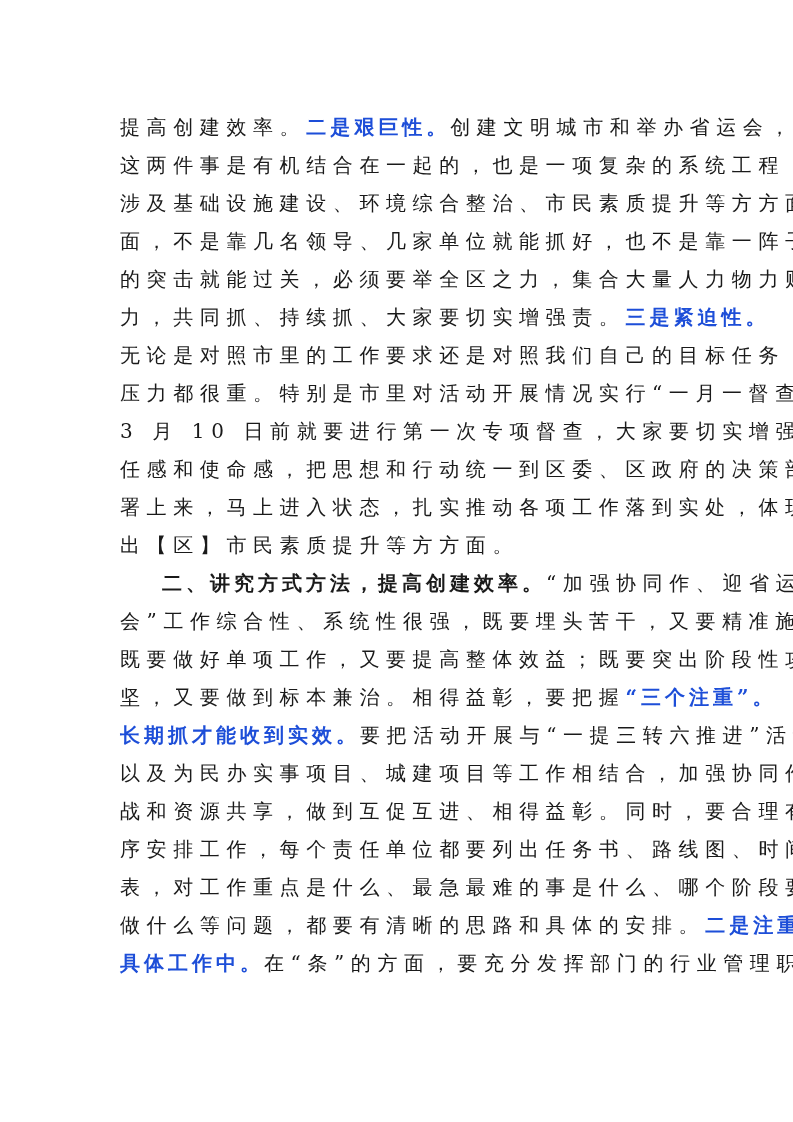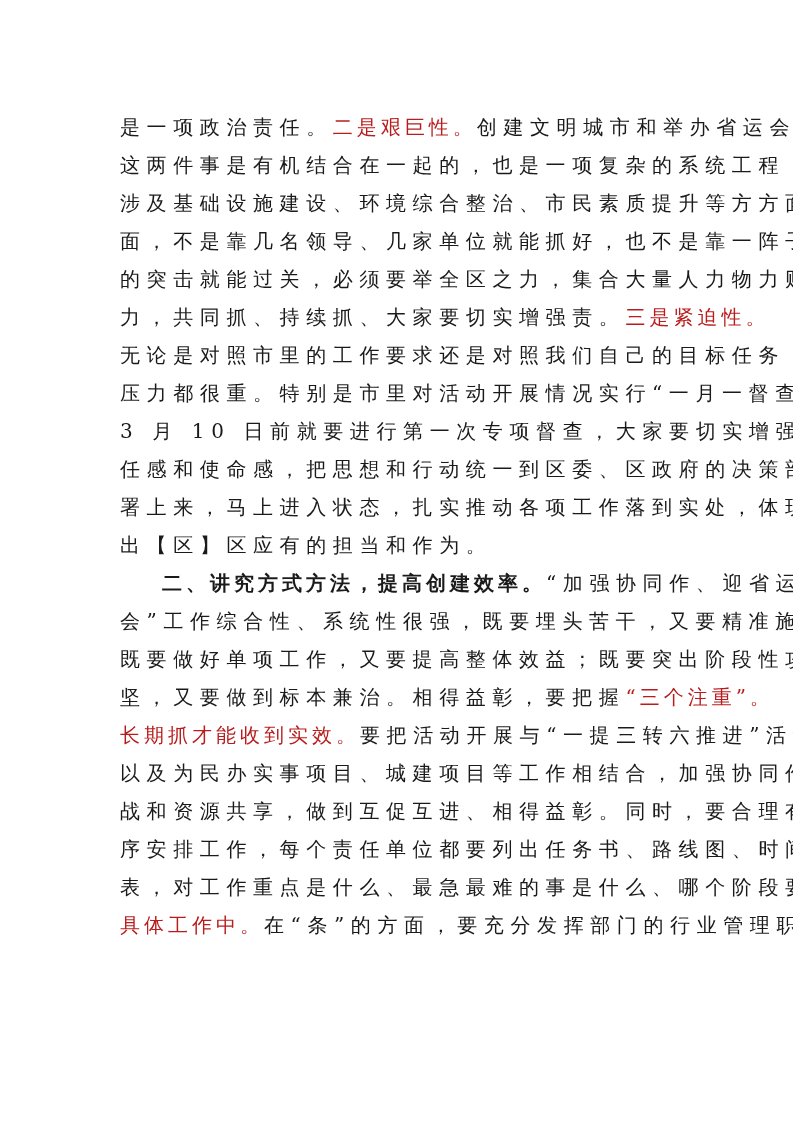--- a/index.html
+++ b/index.html
@@ -13,45 +13,46 @@
       top: 108px;
       width: 556px;
       font-family: "DejaVu Serif", "Liberation Serif", serif;
       font-size: 20px;
       line-height: 38px;
       color: #1a1a1a;
       letter-spacing: 6.6px;
       text-align: justify;
     }
     .line { display: block; white-space: nowrap; height: 38px; }
-    .b { font-weight: normal; color: #b91c1c; letter-spacing: 4px; }
+    .b { font-weight: bold; color: #1d4ed8; letter-spacing: 4px; }
     .h { font-family: "DejaVu Sans", "Liberation Sans", sans-serif; font-weight: bold; letter-spacing: 4px; }
     .indent { padding-left: 42px; }
   </style>
 </head>
 <body>
 
 <div class="page">
   <div class="content" id="content">
-      <span class="line"><span>是一项政治责任。</span><span class="b">二是艰巨性。</span><span>创建文明城市和举办省运会，</span></span>
+      <span class="line"><span>提高创建效率。</span><span class="b">二是艰巨性。</span><span>创建文明城市和举办省运会，</span></span>
       <span class="line"><span>这两件事是有机结合在一起的，也是一项复杂的系统工程，</span></span>
       <span class="line"><span>涉及基础设施建设、环境综合整治、市民素质提升等方方面</span></span>
       <span class="line"><span>面，不是靠几名领导、几家单位就能抓好，也不是靠一阵子</span></span>
       <span class="line"><span>的突击就能过关，必须要举全区之力，集合大量人力物力财</span></span>
       <span class="line"><span>力，共同抓、持续抓、大家要切实增强责。</span><span class="b">三是紧迫性。</span></span>
       <span class="line"><span>无论是对照市里的工作要求还是对照我们自己的目标任务，</span></span>
       <span class="line"><span>压力都很重。特别是市里对活动开展情况实行“一月一督查”，</span></span>
       <span class="line"><span> 3 月 10 日前就要进行第一次专项督查，大家要切实增强责</span></span>
       <span class="line"><span>任感和使命感，把思想和行动统一到区委、区政府的决策部</span></span>
       <span class="line"><span>署上来，马上进入状态，扎实推动各项工作落到实处，体现</span></span>
-      <span class="line"><span>出【区】区应有的担当和作为。</span></span>
+      <span class="line"><span>出【区】市民素质提升等方方面。</span></span>
       <span class="line indent"><span class="h">二、讲究方式方法，提高创建效率。</span><span>“加强协同作、迎省运</span></span>
       <span class="line"><span>会”工作综合性、系统性很强，既要埋头苦干，又要精准施策，</span></span>
       <span class="line"><span>既要做好单项工作，又要提高整体效益；既要突出阶段性攻</span></span>
       <span class="line"><span>坚，又要做到标本兼治。相得益彰，要把握</span><span class="b">“三个注重”。</span></span>
       <span class="line"><span class="b">长期抓才能收到实效。</span><span>要把活动开展与“一提三转六推进”活动，</span></span>
       <span class="line"><span>以及为民办实事项目、城建项目等工作相结合，加强协同作</span></span>
       <span class="line"><span>战和资源共享，做到互促互进、相得益彰。同时，要合理有</span></span>
       <span class="line"><span>序安排工作，每个责任单位都要列出任务书、路线图、时间</span></span>
       <span class="line"><span>表，对工作重点是什么、最急最难的事是什么、哪个阶段要</span></span>
+      <span class="line"><span>做什么等问题，都要有清晰的思路和具体的安排。</span><span class="b">二是注重</span></span>
       <span class="line"><span class="b">具体工作中。</span><span>在“条”的方面，要充分发挥部门的行业管理职能，</span></span>
     </div>
 </div>
 
 </body></html>

